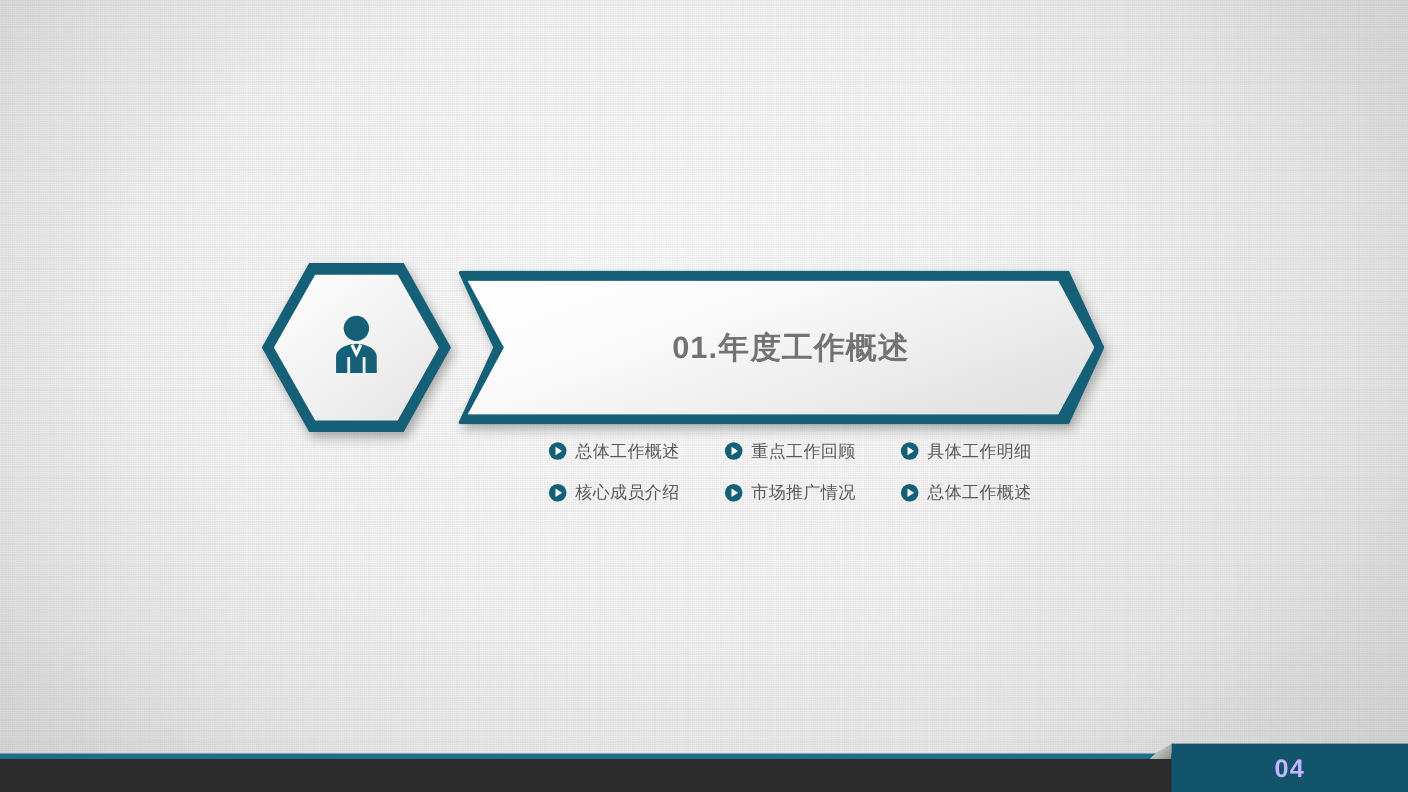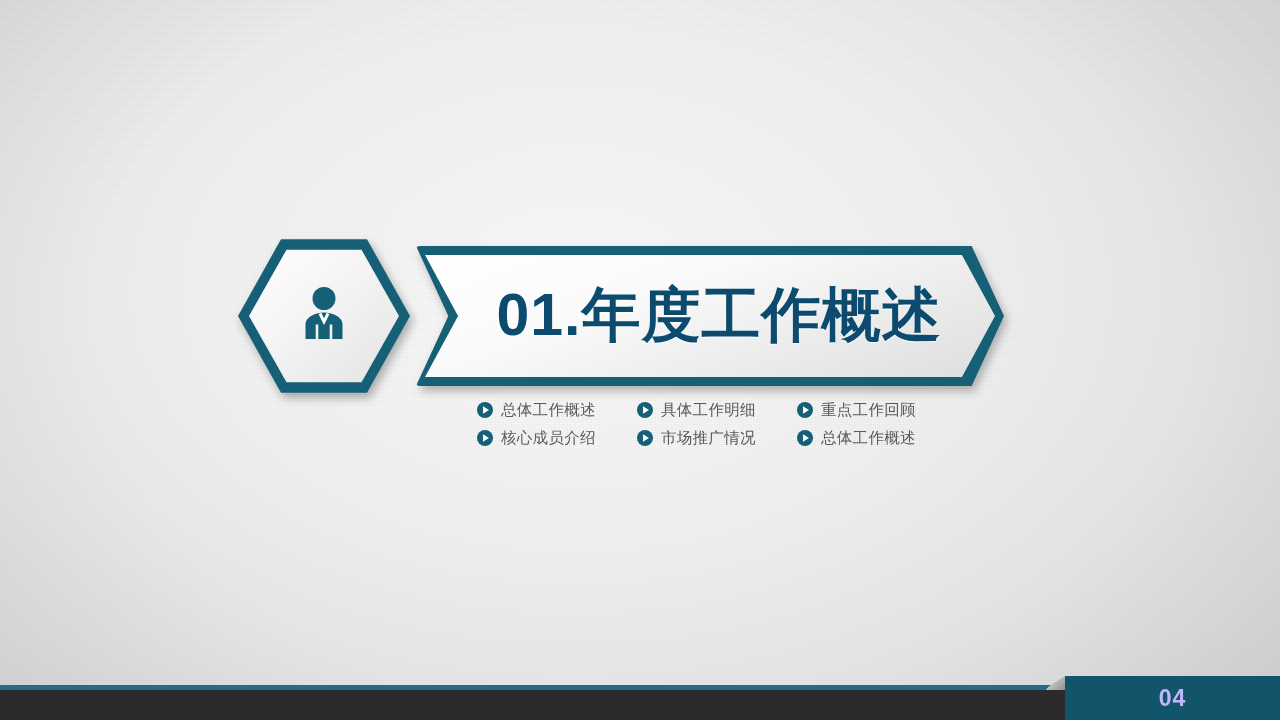--- a/index.html
+++ b/index.html
@@ -88,37 +88,37 @@
     background: linear-gradient(160deg, #ffffff 0%, #fafafa 35%, #ebebeb 70%, #dedede 100%);
     clip-path: polygon(0% 0%, 94.2% 0%, 100% 50%, 94.2% 100%, 0% 100%, 5.8% 50%);
   }
   .plaque-title {
     position: absolute;
     inset: 0;
     display: flex;
     align-items: center;
     justify-content: center;
     padding-left: 18px;
-    font-size: 59px;
+    font-size: 28px;
     font-weight: bold;
-    color: #0c4a6e;
+    color: #737373;
     letter-spacing: 1px;
     text-shadow: 0 1px 0 rgba(255,255,255,.8);
     white-space: nowrap;
   }
 
   
   .bullets {
     position: absolute;
-    left: 476px;
+    left: 498px;
     top: 398px;
     width: 480px;
     display: flex;
     flex-wrap: wrap;
-    row-gap: 4px;
+    row-gap: 14px;
   }
   .bullet {
     display: flex;
     align-items: center;
     height: 24px;
     width: 160px;
     gap: 7px;
   }
   .bullet-icon {
     flex: 0 0 auto;
@@ -216,31 +216,31 @@
     <span class="bullet-label">总体工作概述</span>
   </div>
 
   <div class="bullet">
     <span class="bullet-icon">
       <svg width="18" height="18" viewBox="0 0 18 18">
           <circle cx="9" cy="9" r="8" fill="#156077"></circle>
           <path d="M7 5.2 L13 9 L7 12.8 Z" fill="#ffffff"></path>
         </svg>
     </span>
+    <span class="bullet-label">重点工作回顾</span>
+  </div>
+
+  <div class="bullet">
+    <span class="bullet-icon">
+      <svg width="18" height="18" viewBox="0 0 18 18">
+          <circle cx="9" cy="9" r="8" fill="#156077"></circle>
+          <path d="M7 5.2 L13 9 L7 12.8 Z" fill="#ffffff"></path>
+        </svg>
+    </span>
     <span class="bullet-label">具体工作明细</span>
-  </div>
-
-  <div class="bullet">
-    <span class="bullet-icon">
-      <svg width="18" height="18" viewBox="0 0 18 18">
-          <circle cx="9" cy="9" r="8" fill="#156077"></circle>
-          <path d="M7 5.2 L13 9 L7 12.8 Z" fill="#ffffff"></path>
-        </svg>
-    </span>
-    <span class="bullet-label">重点工作回顾</span>
   </div>
 
   <div class="bullet">
     <span class="bullet-icon">
       <svg width="18" height="18" viewBox="0 0 18 18">
           <circle cx="9" cy="9" r="8" fill="#156077"></circle>
           <path d="M7 5.2 L13 9 L7 12.8 Z" fill="#ffffff"></path>
         </svg>
     </span>
     <span class="bullet-label">核心成员介绍</span>

